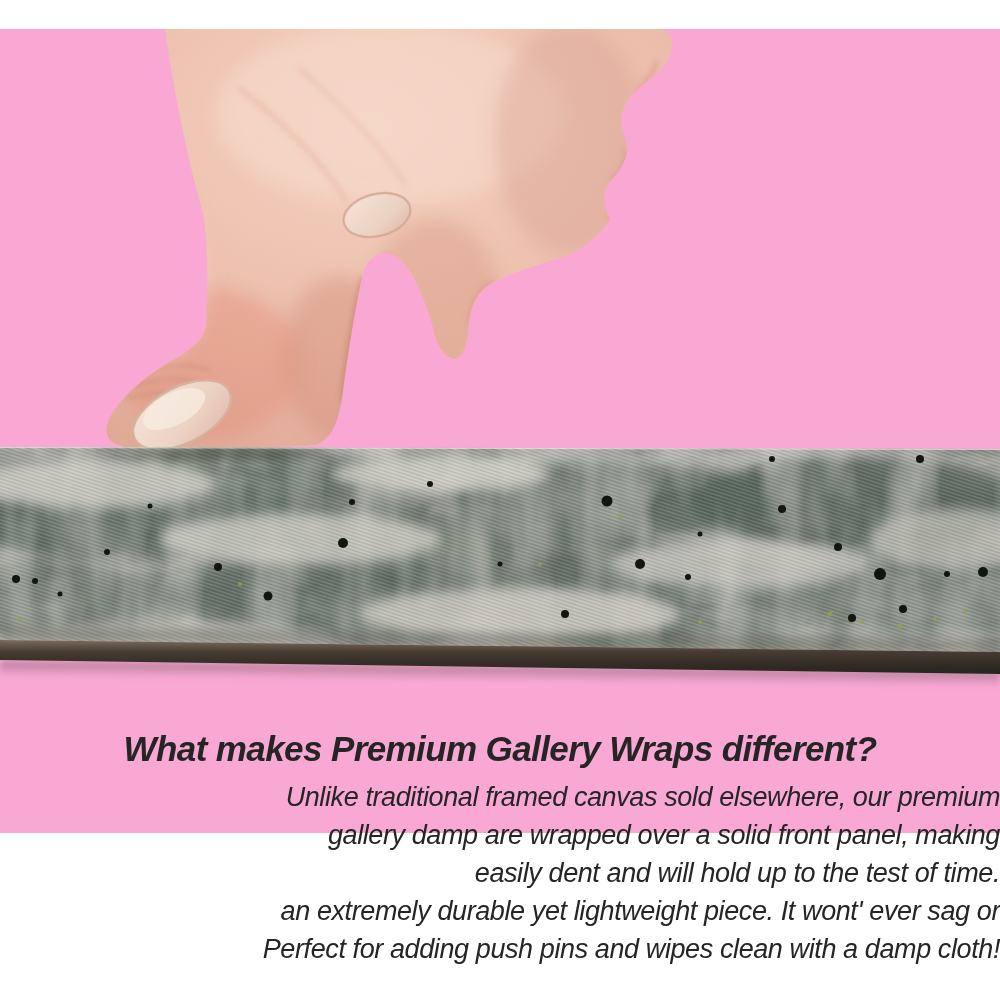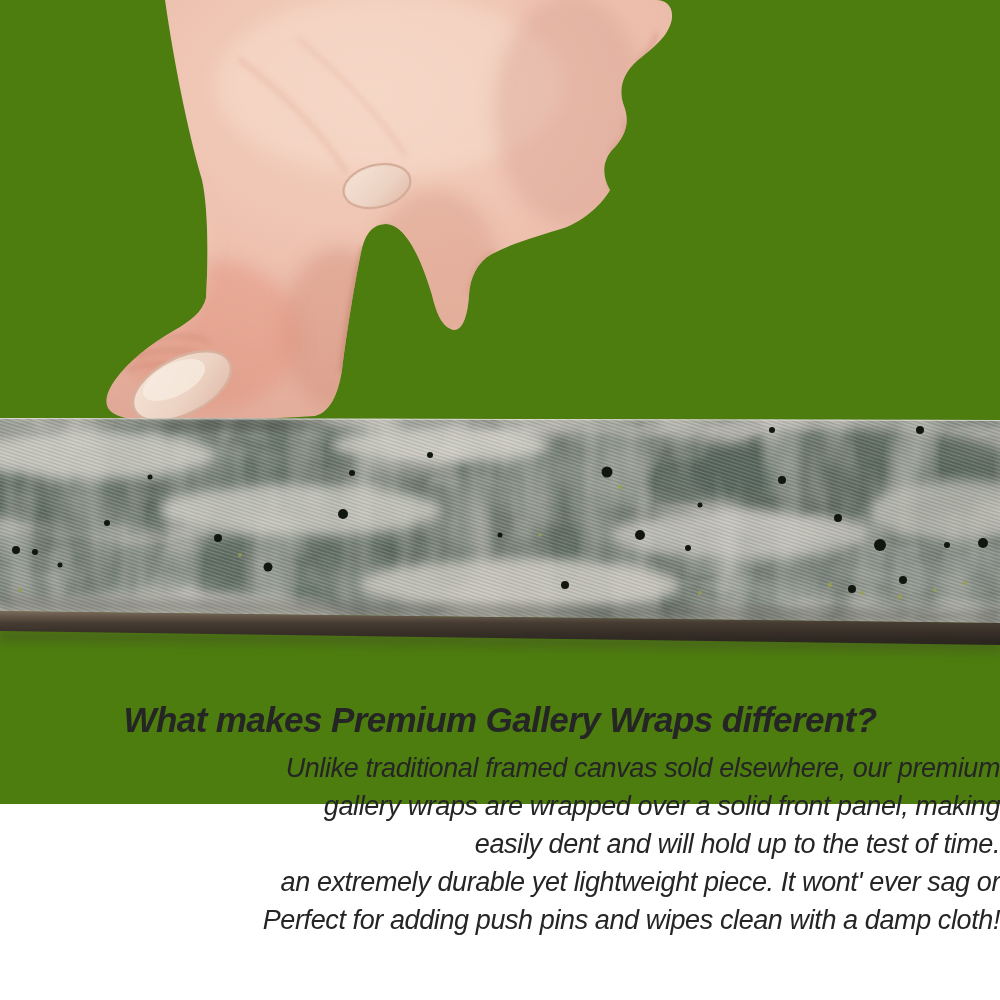--- a/index.html
+++ b/index.html
@@ -2,21 +2,21 @@
 <html><head>
 <meta charset="utf-8">
 <style>
   html, body { margin: 0; padding: 0; }
   body {
     width: 1000px; height: 1000px;
     background: #ffffff;
     overflow: hidden;
     font-family: "Liberation Sans", sans-serif;
   }
-  .stage { position: relative; width: 1000px; height: 804px; background: #4d7c0f; }
+  .stage { position: relative; width: 1000px; height: 804px; background: #f9a8d4; margin-top: 29px; }
 
   .hand-svg { position: absolute; left: 90px; top: 0; width: 620px; height: 432px; }
 
   .strip-svg { position: absolute; left: 0; top: 415px; width: 1000px; height: 235px; }
 
   .strip-shadow {
     position: absolute; left: 0; top: 632px; width: 1000px; height: 15px;
     background: linear-gradient(180deg, rgba(62,56,48,0.38), rgba(62,56,48,0));
     transform: rotate(0.6deg); transform-origin: 0 0;
     filter: blur(3px);
@@ -262,19 +262,19 @@
     </g>
 
     <path d="M0,196 L1000,208 L1000,230 L0,216 Z" fill="url(#edgeGrad)"></path>
   </svg>
 
   <div class="strip-shadow"></div>
 
   <section class="copy">
     <h1>What makes Premium Gallery Wraps different?</h1>
     <p>Unlike traditional framed canvas sold elsewhere, our premium</p>
-    <p>gallery wraps are wrapped over a solid front panel, making</p>
+    <p>gallery damp are wrapped over a solid front panel, making</p>
     <p>easily dent and will hold up to the test of time.</p>
     <p>an extremely durable yet lightweight piece. It wont' ever sag or</p>
     <p>Perfect for adding push pins and wipes clean with a damp cloth!</p>
   </section>
 
 </div>
 
 </body></html>

